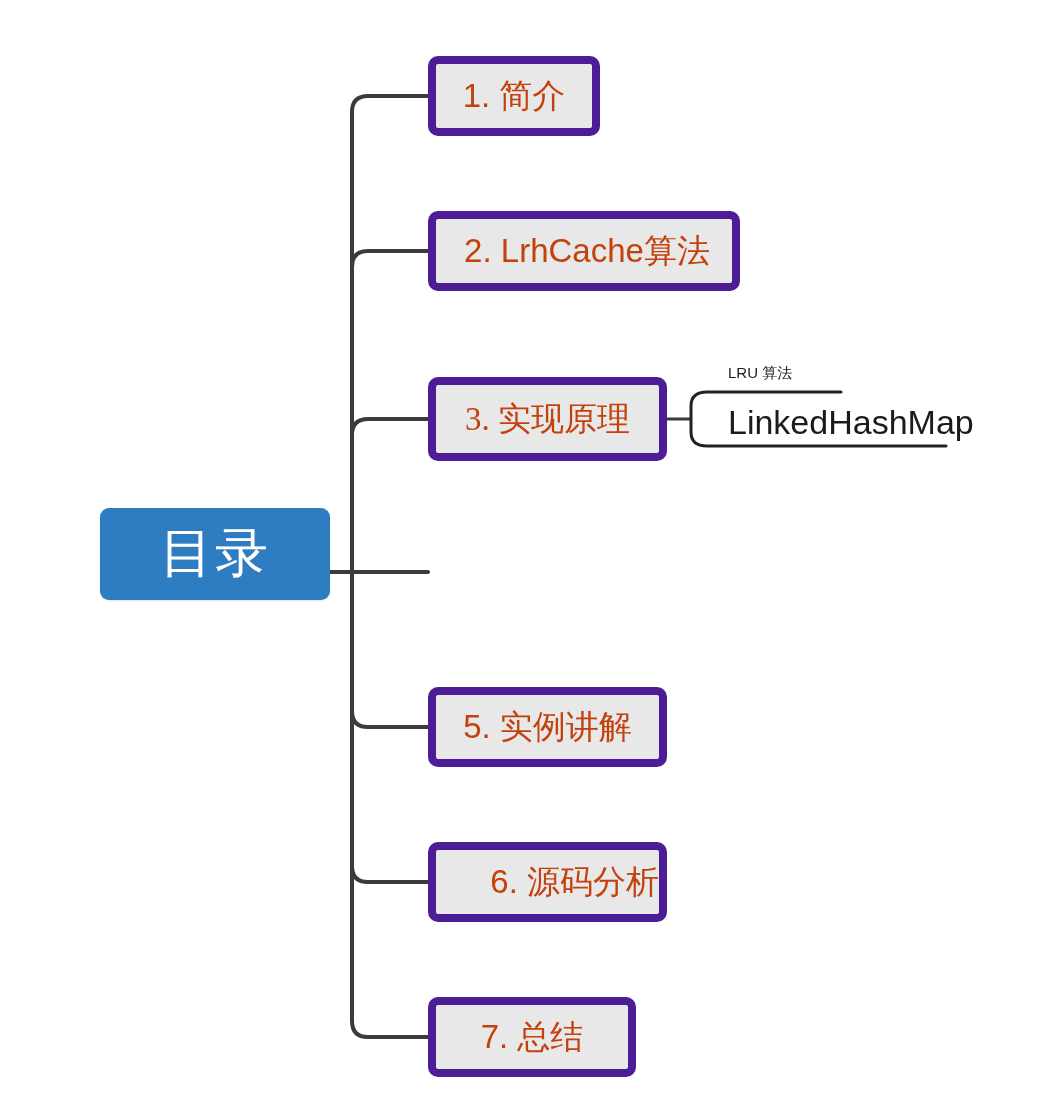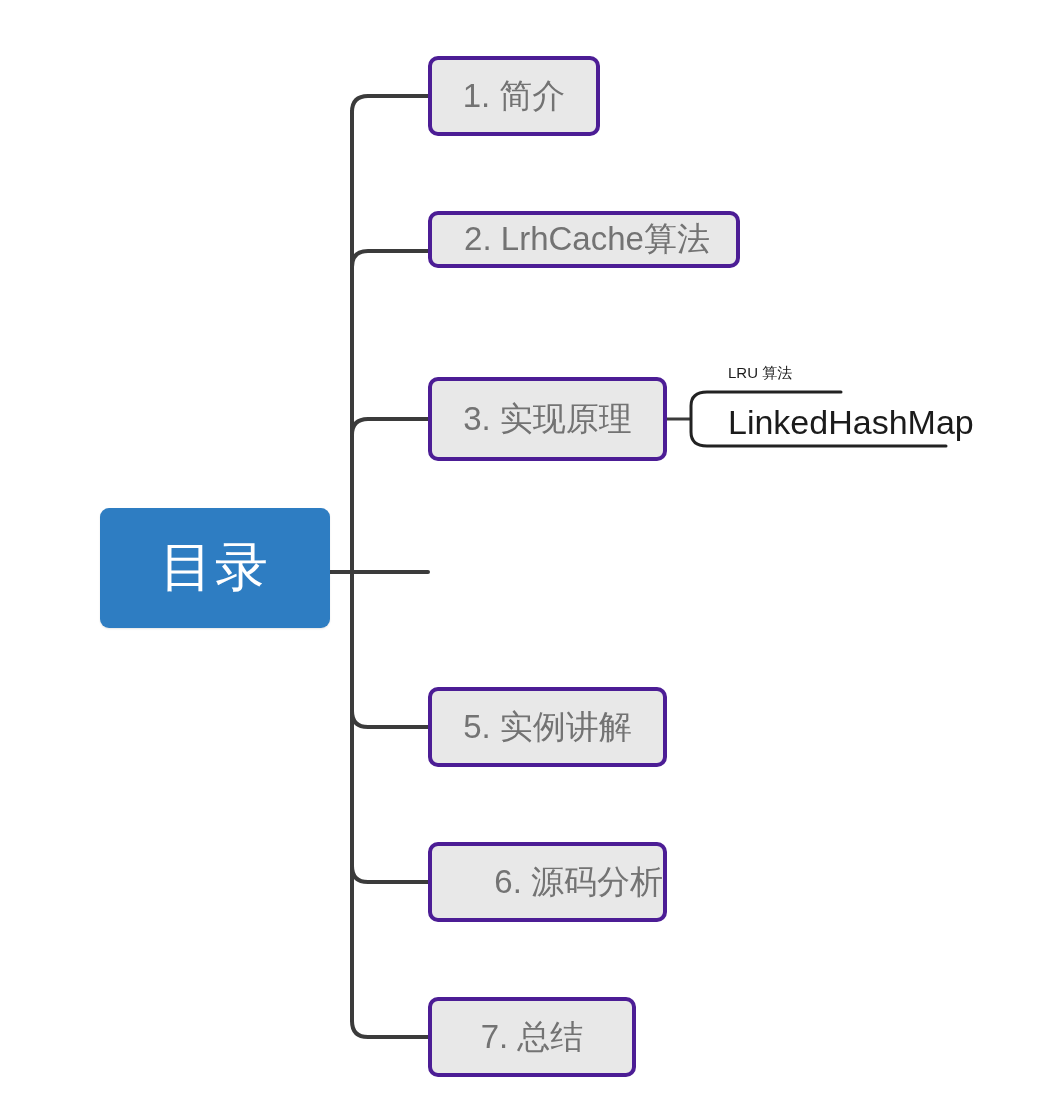--- a/index.html
+++ b/index.html
@@ -36,22 +36,22 @@
   .node-root {
     background: #2E7DC2;
     color: #ffffff;
     font-size: 53px;
     letter-spacing: 2px;
     border-radius: 9px;
     box-shadow: 0 1px 2px rgba(0,0,0,0.10);
   }
   .node-branch {
     background: #E8E8E8;
-    border: 4px solid #4c1d95;
-    color: #737373;
+    border: 8px solid #4c1d95;
+    color: #c2410c;
     font-size: 33px;
   }
   .leaf-label {
     position: absolute;
     color: #1b1b1b;
     font-size: 34px;
     white-space: nowrap;
     display: flex;
     align-items: center;
   }
@@ -83,33 +83,33 @@
     <path d="M 352 866 Q 352 882 368 882 L 428 882" fill="none" stroke="#3B3B3B" stroke-width="4" stroke-linecap="round"></path>
 
     <path d="M 352 1021 Q 352 1037 368 1037 L 428 1037" fill="none" stroke="#3B3B3B" stroke-width="4" stroke-linecap="round"></path>
 
     <path d="M 667 419 L 692 419" fill="none" stroke="#3B3B3B" stroke-width="3"></path>
 
     <path d="M 841 392 L 707 392 Q 691 392 691 406 L 691 432 Q 691 446 707 446 L 946 446" fill="none" stroke="#222222" stroke-width="3" stroke-linecap="round"></path>
 
   </svg>
 
-  <div class="node node-root" style="left:100px; top:508px; width:230px; height:120px;">
+  <div class="node node-root" style="left:100px; top:508px; width:230px; height:92px;">
     <span>目录</span>
   </div>
 
   <div class="node node-branch" style="left:428px; top:56px; width:172px; height:80px;">
     <span>1. 简介</span>
   </div>
 
-  <div class="node node-branch" style="left:428px; top:211px; width:312px; height:57px;padding-left:6px;">
+  <div class="node node-branch" style="left:428px; top:211px; width:312px; height:80px;padding-left:6px;">
     <span>2. LrhCache算法</span>
   </div>
 
-  <div class="node node-branch" style="left:428px; top:377px; width:239px; height:84px;">
+  <div class="node node-branch" style="left:428px; top:377px; width:239px; height:84px;font-family:Liberation Serif, serif;">
     <span>3. 实现原理</span>
   </div>
 
 
   <div class="node node-branch" style="left:428px; top:687px; width:239px; height:80px;">
     <span>5. 实例讲解</span>
   </div>
 
   <div class="node node-branch" style="left:428px; top:842px; width:239px; height:80px;justify-content:flex-end;">
     <span>6. 源码分析</span>

